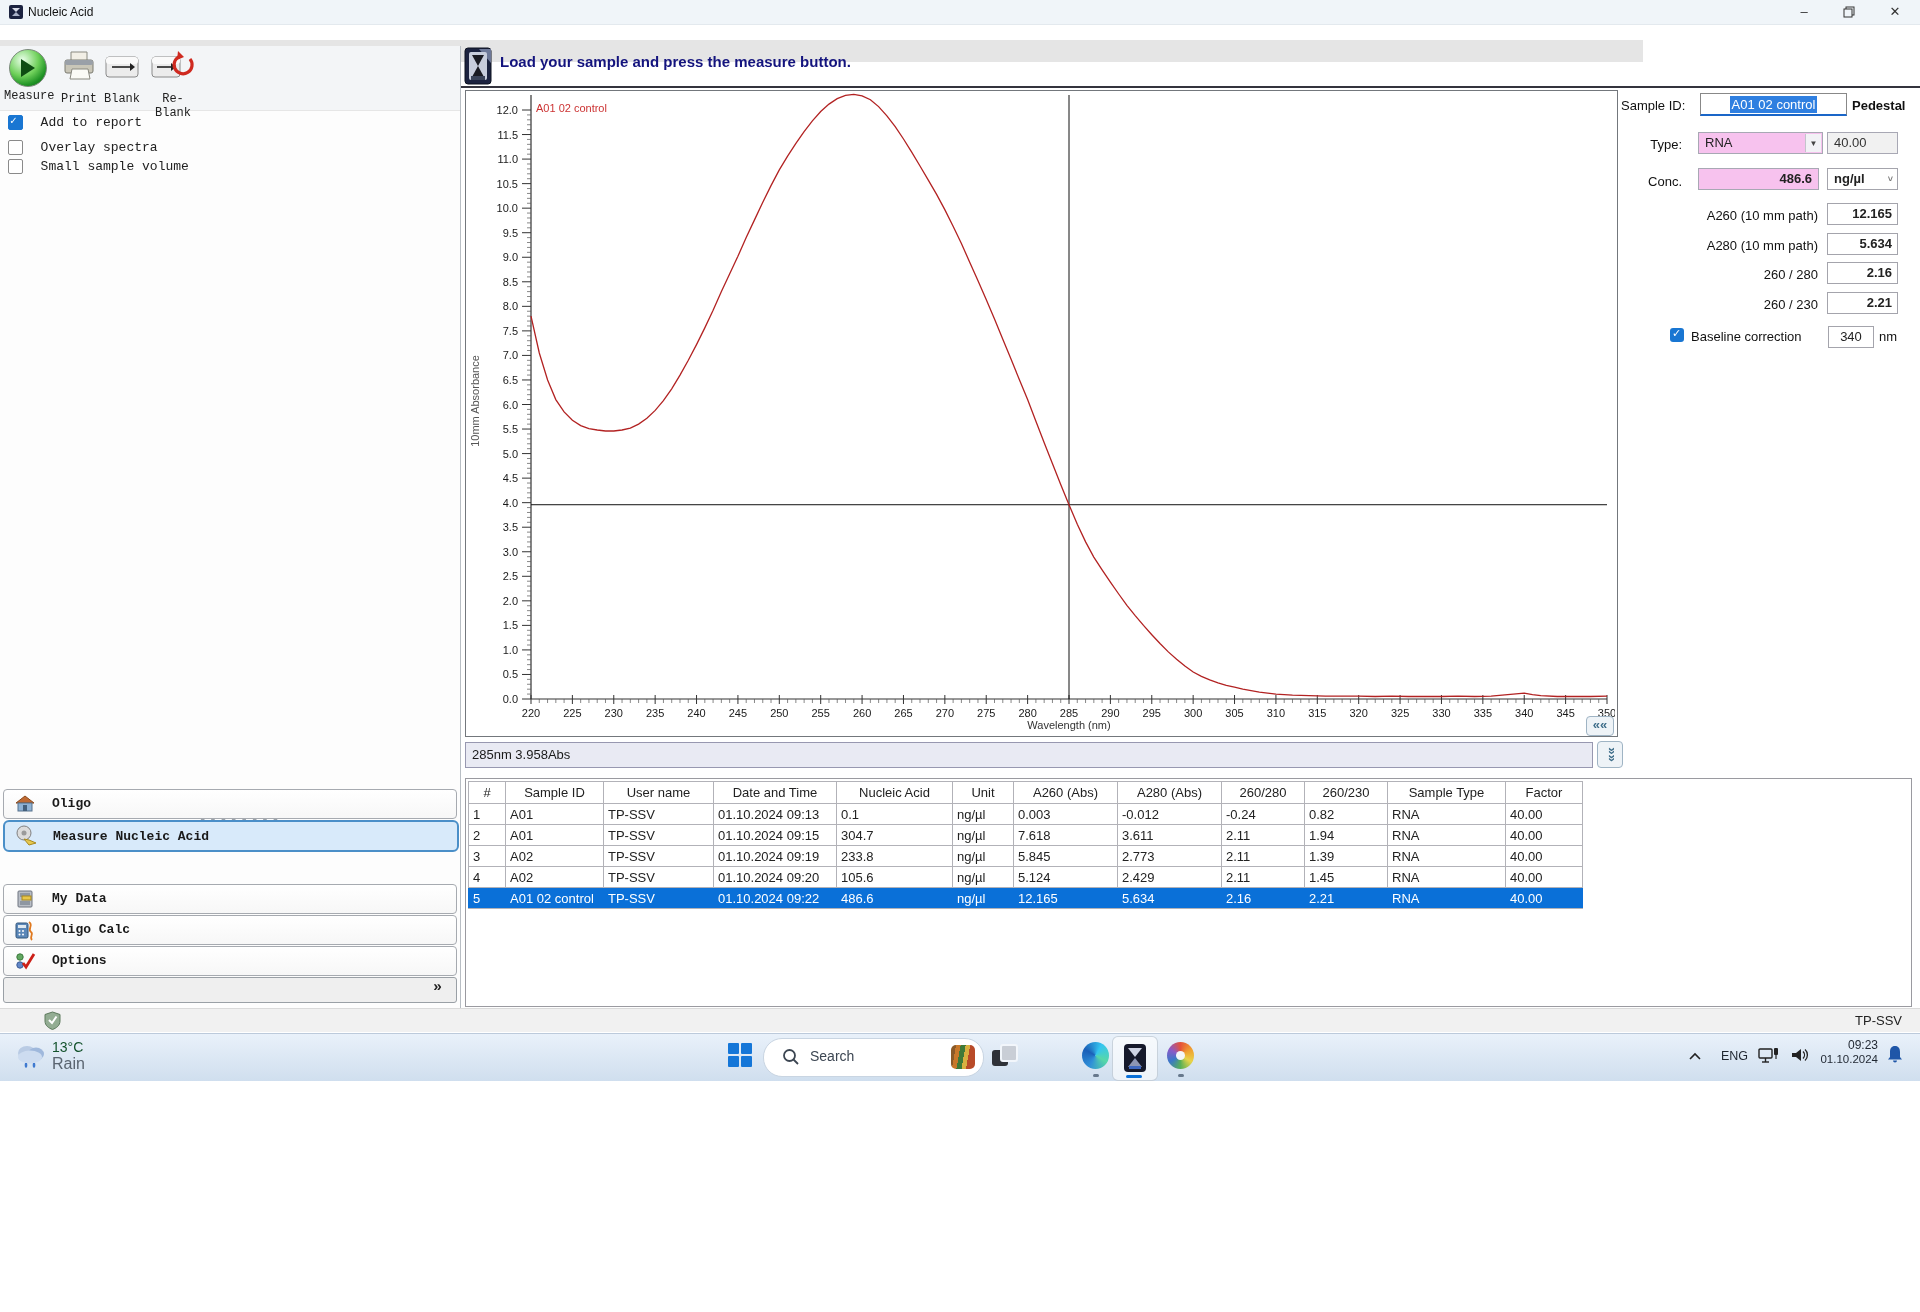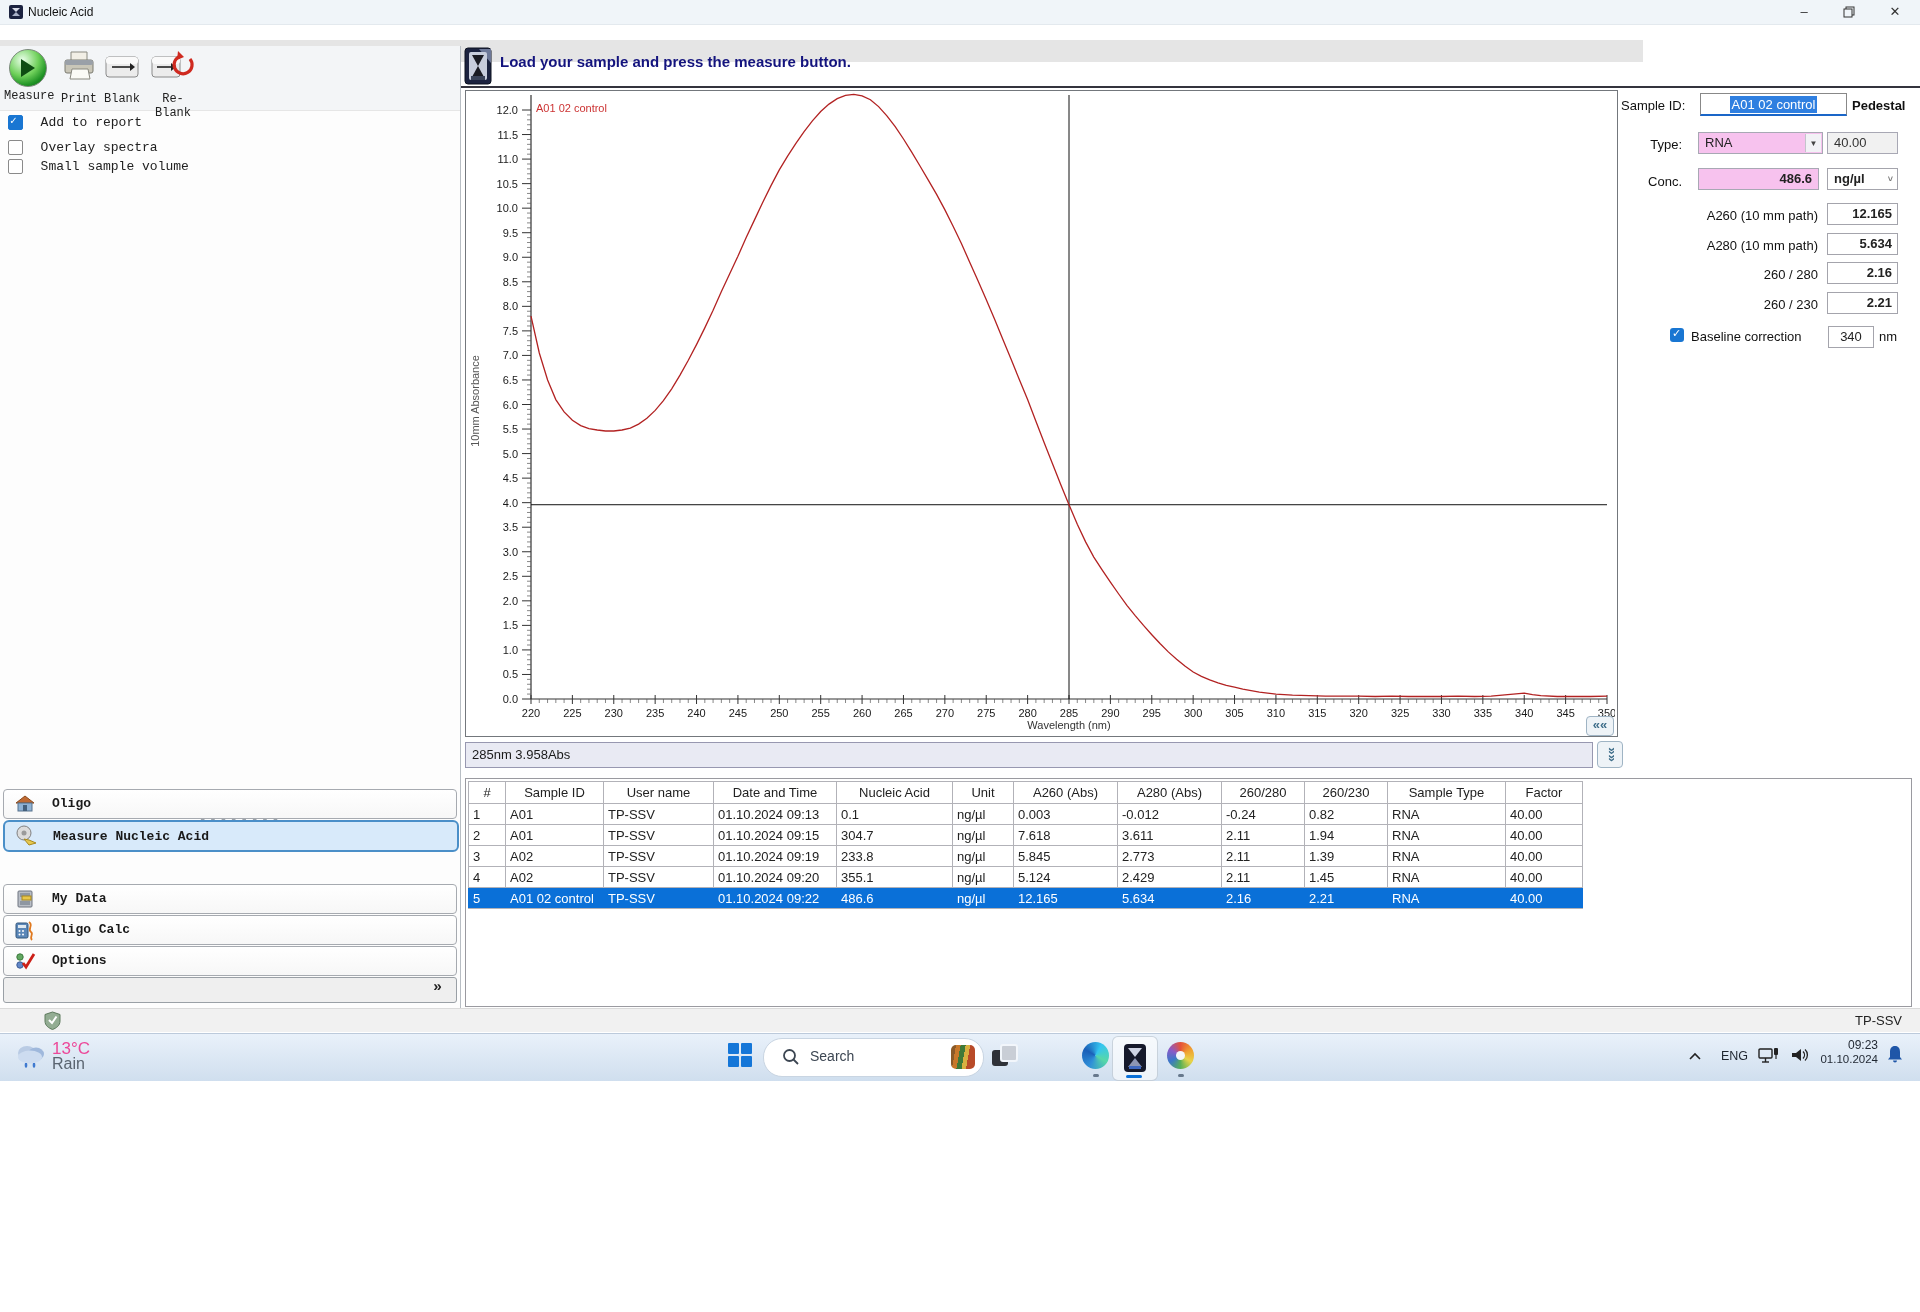--- a/index.html
+++ b/index.html
@@ -54,21 +54,21 @@
   
   .tablebox{left:465px;top:778px;width:1445px;height:227px;border:1px solid #9a9aa0;background:#fff;}
   table.grid{border-collapse:collapse;position:absolute;left:2px;top:2px;font-size:13px;table-layout:fixed;}
   table.grid th{font-weight:normal;text-align:center;border:1px solid #b2b2b8;height:21px;padding:0 3px;background:#fff;overflow:hidden;white-space:nowrap;}
   table.grid td{border:1px solid #b2b2b8;height:20px;padding:0 0 0 4px;overflow:hidden;white-space:nowrap;}
   table.grid tr.sel td{background:#0a70d8;color:#fff;border-color:#0a70d8;border-bottom-color:#b2b2b8;}
   
   .appstatus{left:0;top:1008px;width:1920px;height:23px;background:#f1f1f1;border-top:1px solid #dadada;}
   .appstatus .user{position:absolute;right:18px;top:4px;font-size:13px;color:#222;}
   .taskbar{left:0;top:1033px;width:1920px;height:48px;background:linear-gradient(180deg,#e9f1fa,#cfdeee);border-top:1px solid #bccadb;}
-  .weather-temp{left:52px;top:1039px;font-size:17px;color:#ec4899;}
+  .weather-temp{left:52px;top:1039px;font-size:14px;color:#14532d;}
   .weather-cond{left:52px;top:1055px;font-size:16px;color:#5a6470;}
   .startbtn{left:728px;top:1043px;width:26px;height:26px;display:grid;grid-template-columns:11px 11px;grid-template-rows:11px 11px;gap:2px;}
   .startbtn div{background:#1476d8;border-radius:1px;}
   .searchpill{left:763px;top:1038px;width:219px;height:37px;background:#fff;border:1px solid #c9d5e2;border-radius:19px;}
   .searchpill .stext{position:absolute;left:46px;top:9px;font-size:14px;color:#3c4652;}
   .searchimg{position:absolute;right:8px;top:6px;width:24px;height:24px;border-radius:5px;background:linear-gradient(100deg,#8a5a28 0 18%,#c8782a 18% 34%,#3f7a38 34% 52%,#d8b040 52% 68%,#b84a28 68% 100%);}
   .taskview{left:992px;top:1044px;width:24px;height:24px;}
   .tv-back{position:absolute;left:0;top:6px;width:16px;height:16px;background:#2f3238;border-radius:3px;}
   .tv-front{position:absolute;left:8px;top:0;width:14px;height:14px;background:#c9ced6;border:2px solid #f2f6fb;border-radius:3px;}
   .edgeicon{left:1082px;top:1042px;width:27px;height:27px;border-radius:50%;background:conic-gradient(from 210deg,#2f8fd8,#1b5fb8,#35c5f0,#57d8a8,#2f8fd8);}
@@ -662,21 +662,21 @@
           <td>2.11</td>
           <td>1.39</td>
           <td>RNA</td>
           <td>40.00</td>
         </tr>
         <tr>
           <td>4</td>
           <td>A02</td>
           <td>TP-SSV</td>
           <td>01.10.2024 09:20</td>
-          <td>355.1</td>
+          <td>105.6</td>
           <td>ng/µl</td>
           <td>5.124</td>
           <td>2.429</td>
           <td>2.11</td>
           <td>1.45</td>
           <td>RNA</td>
           <td>40.00</td>
         </tr>
         <tr class="sel">
           <td>5</td>

